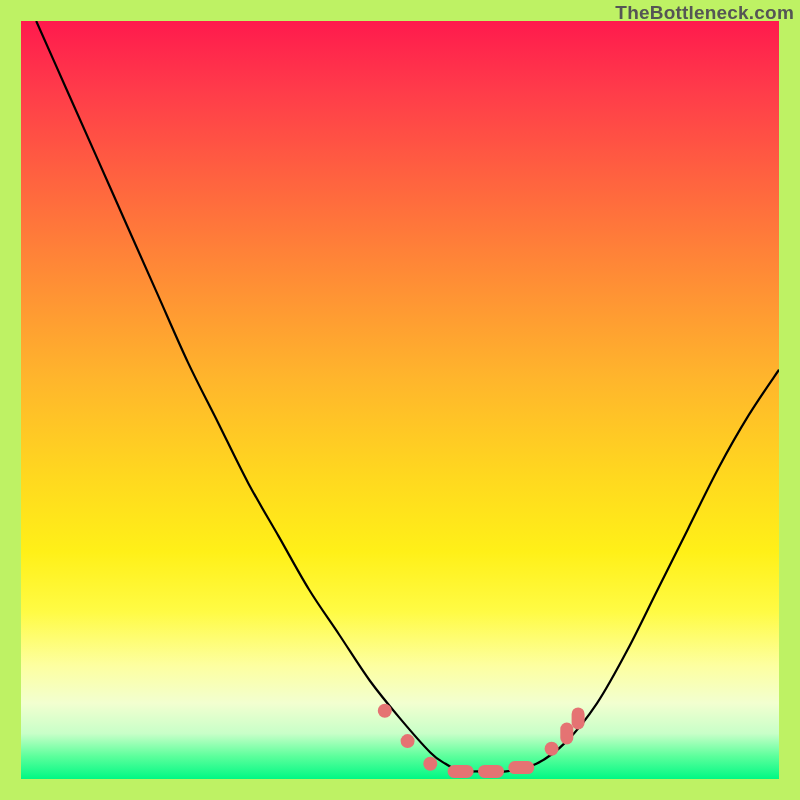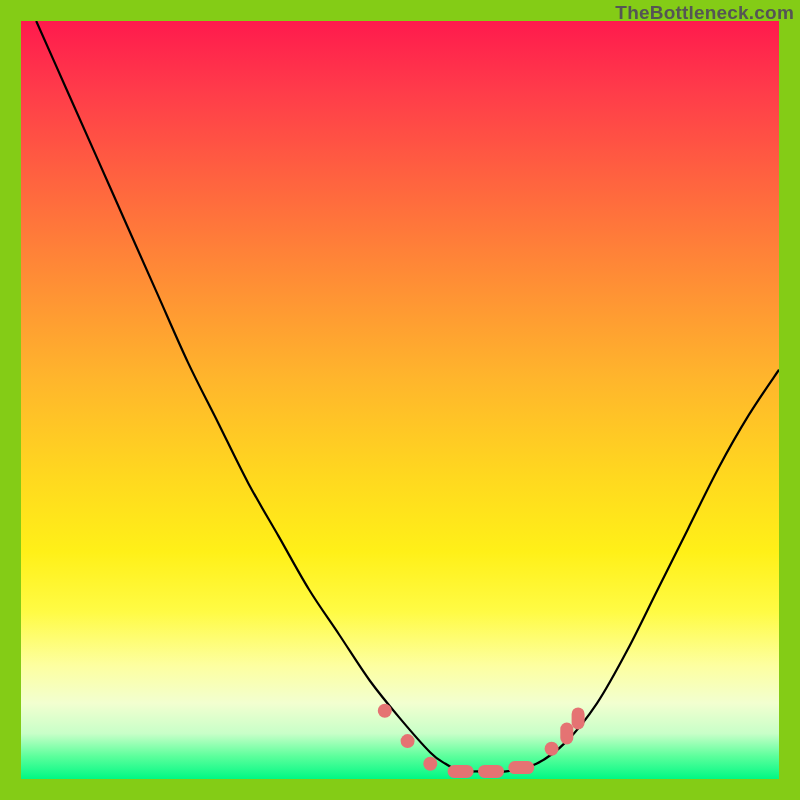--- a/index.html
+++ b/index.html
@@ -8,21 +8,21 @@
   width: 800px;
   height: 800px;
   overflow: hidden;
   background: #000;
   font-family: Arial, Helvetica, sans-serif;
 }
 .frame {
   position: relative;
   width: 800px;
   height: 800px;
-  background: #84cc16;
+  background: #bef264;
 }
 .plot {
   position: absolute;
   left: 21px;
   top: 21px;
   width: 758px;
   height: 758px;
   background: linear-gradient(to bottom,
     #ff1a4d 0%,
     #ff3b4a 9%,

